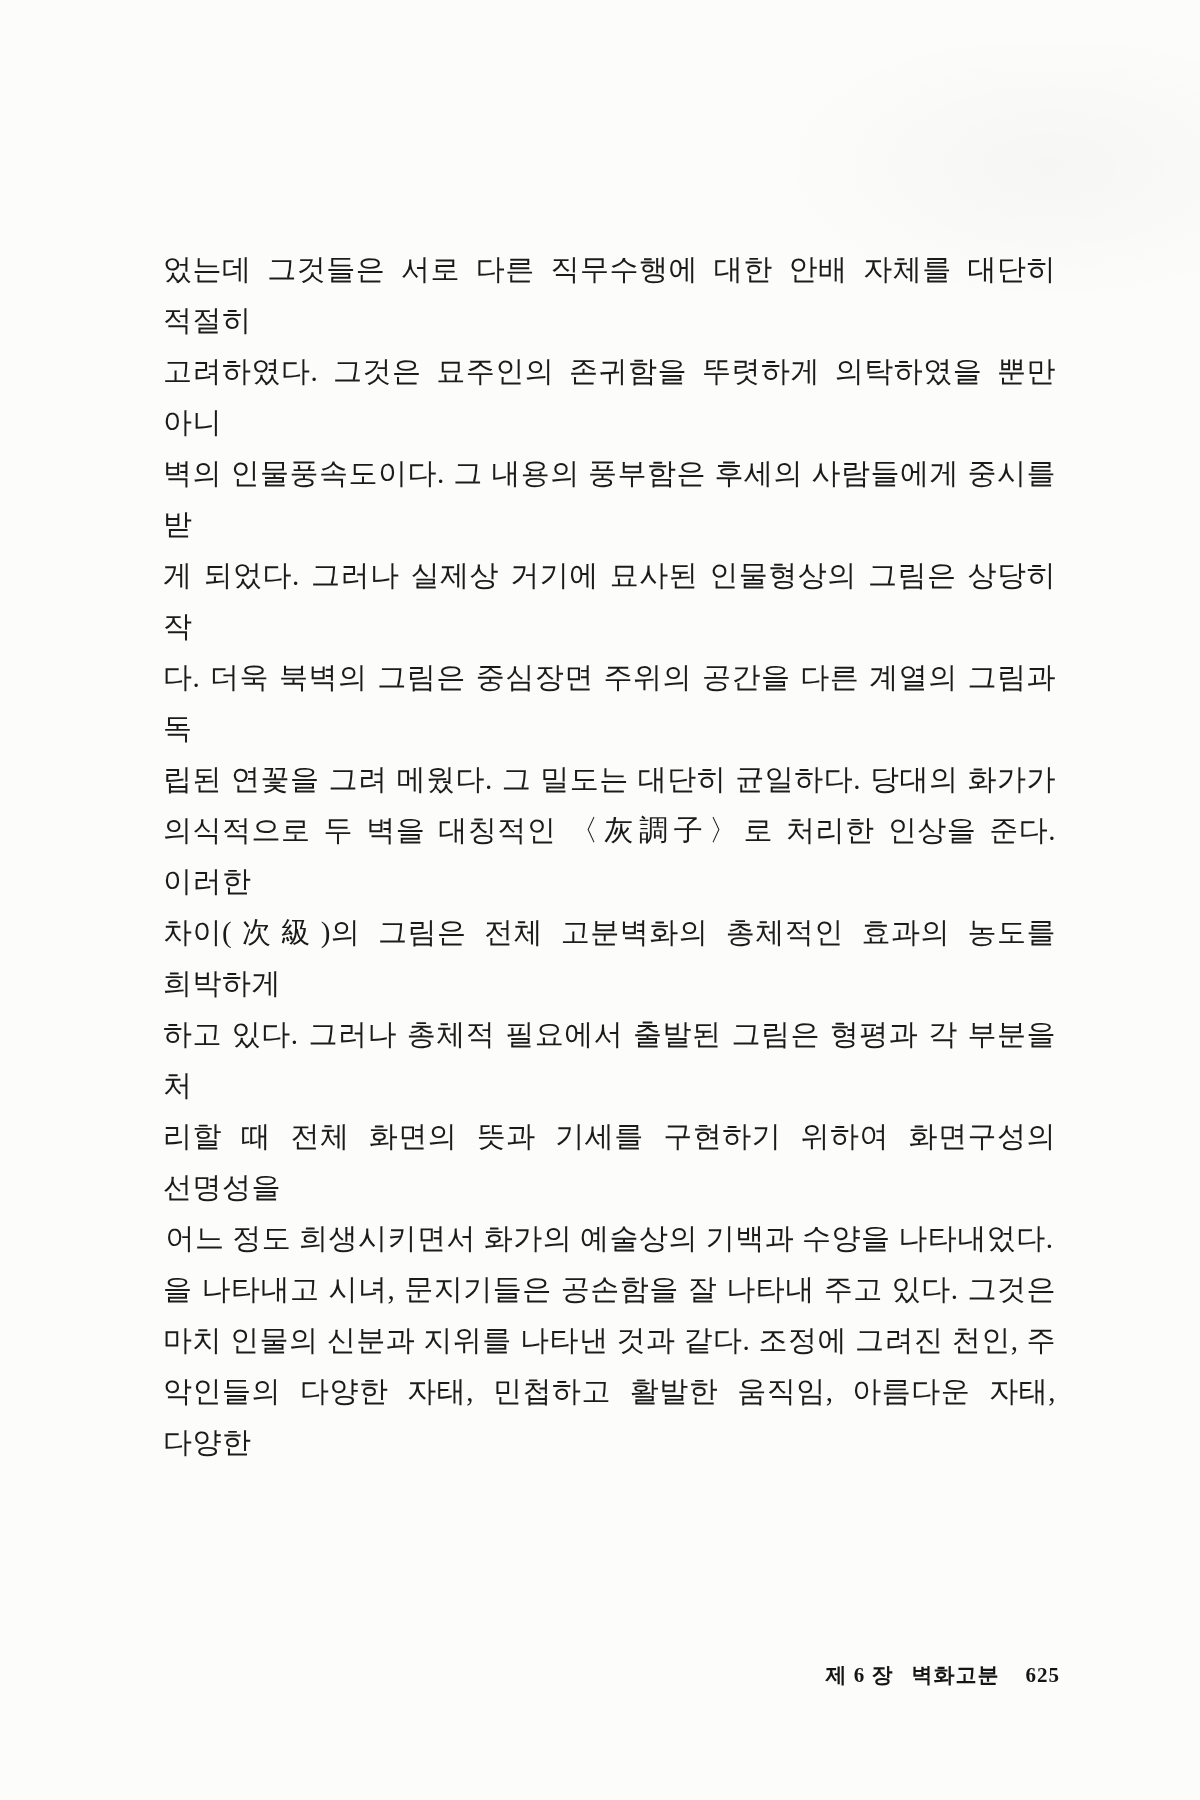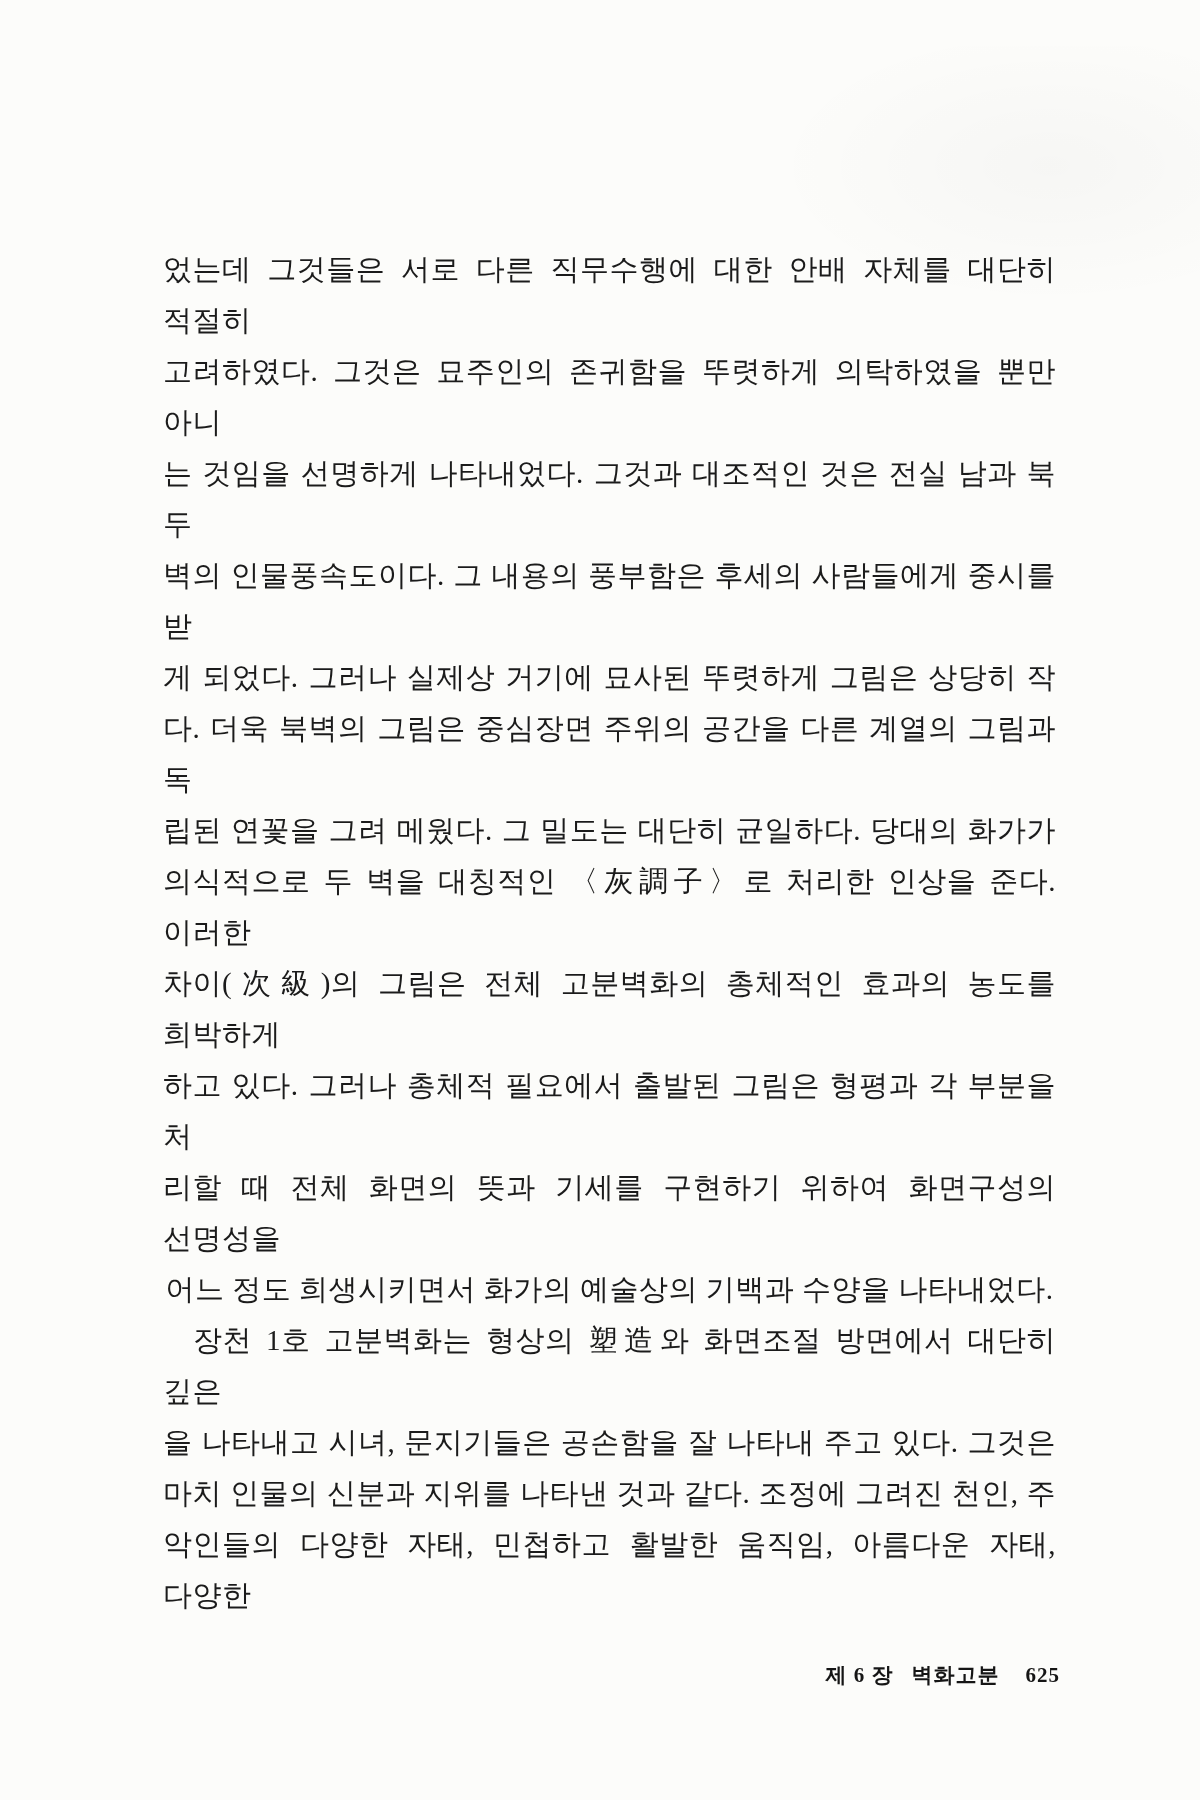--- a/index.html
+++ b/index.html
@@ -69,31 +69,29 @@
 </style>
 </head>
 <body>
 
 <div class="page">
 
   <div class="body-text">
 
   <div class="line j">었는데 그것들은 서로 다른 직무수행에 대한 안배 자체를 대단히 적절히</div>
       <div class="line j">고려하였다. 그것은 묘주인의 존귀함을 뚜렷하게 의탁하였을 뿐만 아니</div>
-      <div class="line j">는 것임을 선명하게 나타내었다. 그것과 대조적인 것은 전실 남과 북 두</div>
       <div class="line j">벽의 인물풍속도이다. 그 내용의 풍부함은 후세의 사람들에게 중시를 받</div>
-      <div class="line j">게 되었다. 그러나 실제상 거기에 묘사된 뚜렷하게 그림은 상당히 작</div>
+      <div class="line j">게 되었다. 그러나 실제상 거기에 묘사된 인물형상의 그림은 상당히 작</div>
       <div class="line j">다. 더욱 북벽의 그림은 중심장면 주위의 공간을 다른 계열의 그림과 독</div>
       <div class="line j">립된 연꽃을 그려 메웠다. 그 밀도는 대단히 균일하다. 당대의 화가가</div>
       <div class="line j">의식적으로 두 벽을 대칭적인 〈灰調子〉로 처리한 인상을 준다. 이러한</div>
       <div class="line j">차이(次級)의 그림은 전체 고분벽화의 총체적인 효과의 농도를 희박하게</div>
       <div class="line j">하고 있다. 그러나 총체적 필요에서 출발된 그림은 형평과 각 부분을 처</div>
       <div class="line j">리할 때 전체 화면의 뜻과 기세를 구현하기 위하여 화면구성의 선명성을</div>
       <div class="line">어느 정도 희생시키면서 화가의 예술상의 기백과 수양을 나타내었다.</div>
-      <div class="line j ind">장천 1호 고분벽화는 형상의 塑造와 화면조절 방면에서 대단히 깊은</div>
       <div class="line j">을 나타내고 시녀, 문지기들은 공손함을 잘 나타내 주고 있다. 그것은</div>
       <div class="line j">마치 인물의 신분과 지위를 나타낸 것과 같다. 조정에 그려진 천인, 주</div>
       <div class="line j">악인들의 다양한 자태, 민첩하고 활발한 움직임, 아름다운 자태, 다양한</div>
     </div>
 
   <div class="footer">
     <span class="chapter">제 6 장</span><span class="section">벽화고분</span><span class="pagenum">625</span>
   </div>
 
 </div>

